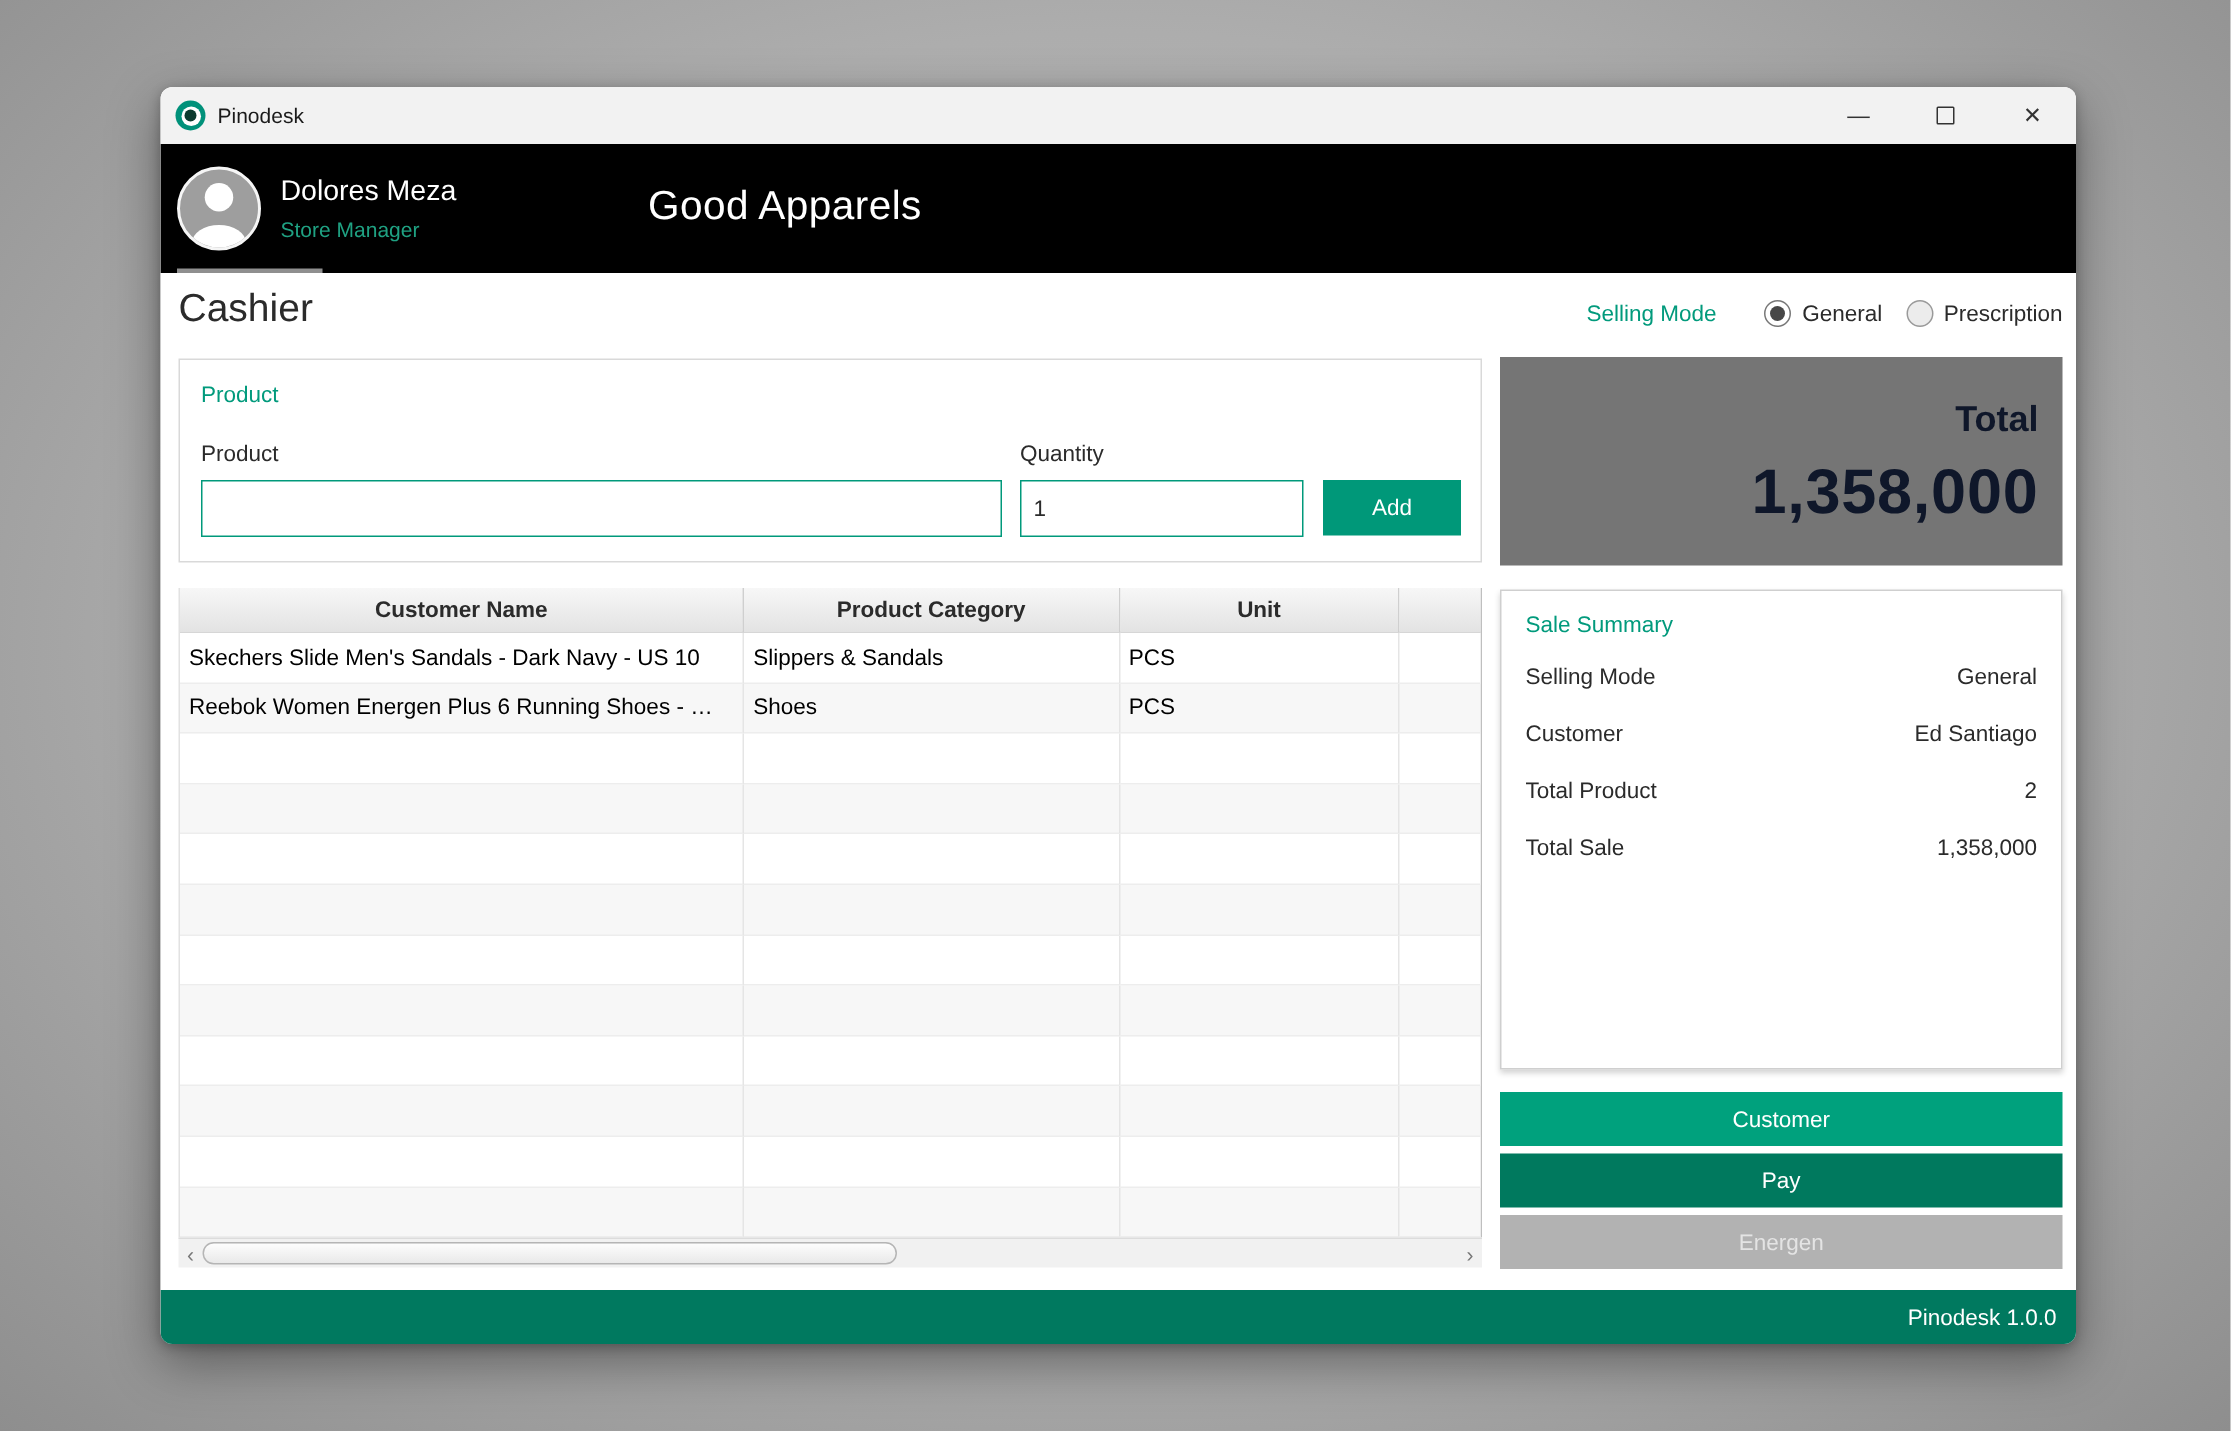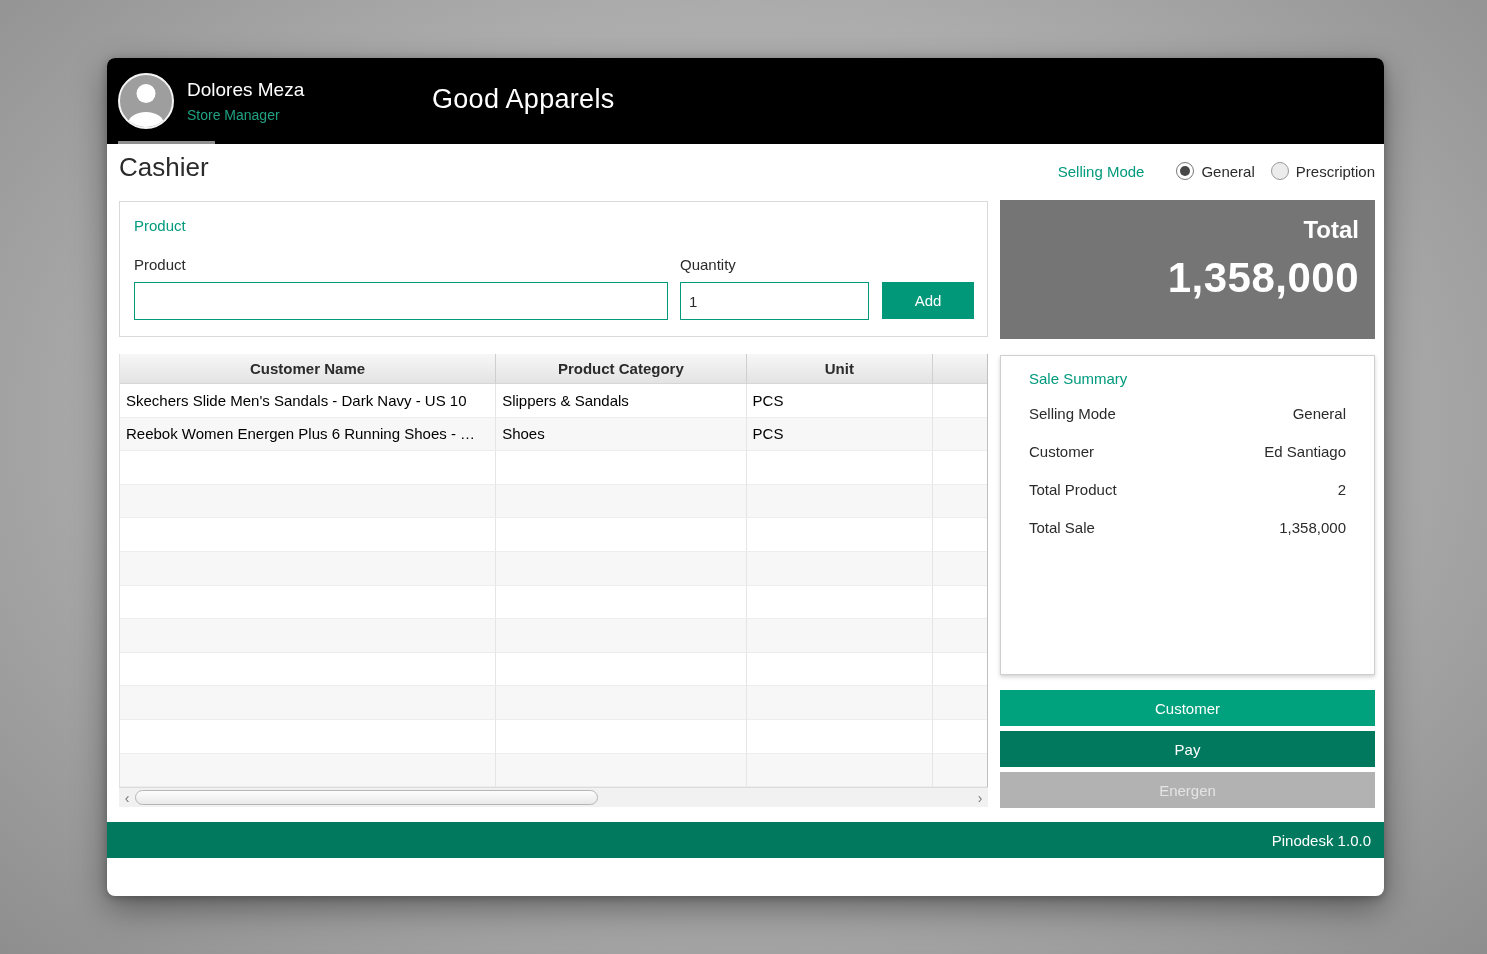--- a/index.html
+++ b/index.html
@@ -80,41 +80,60 @@
   .col0 { width:377px; } .col1 { width:251px; } .col2 { width:187px; } .col3 { width:54px; }
   
   .hscroll { position:absolute; left:12px; top:643px; width:869px; height:20px; background:#f1f1f1;
     border-top:1px solid #dcdcdc; display:flex; align-items:center; }
   .scroll-arrow { width:16px; text-align:center; color:#777; font-size:14px; line-height:20px; }
   .scroll-track { position:relative; flex:1; height:20px; }
   .scroll-thumb { position:absolute; left:0; top:2px; width:463px; height:15px;
     background:linear-gradient(#fdfdfd,#e9e9e9); border:1px solid #b5b5b5; border-radius:8px; }
   
   .total-box { position:absolute; left:893px; top:56px; width:375px; height:139px; background:#757575;
-    color:#ffffff; text-align:right; padding:16px 16px 0 0; }
+    color:#0f172a; text-align:right; padding:28px 16px 0 0; }
   .total-label { font-size:24px; font-weight:bold; }
   .total-value { font-size:42px; font-weight:bold; margin-top:10px; letter-spacing:.5px; }
   .summary { position:absolute; left:893px; top:211px; width:375px; height:320px; background:#fff;
-    border:1px solid #cfcfcf; box-shadow:0 2px 4px rgba(0,0,0,.18); padding:14px 28px; }
+    border:1px solid #cfcfcf; box-shadow:0 2px 4px rgba(0,0,0,.18); padding:14px 16px; }
   .summary-title { color:#019a7c; font-size:15px; margin-bottom:18px; }
   .summary-row { display:flex; justify-content:space-between; font-size:15px; color:#2b2b2b; margin-bottom:21px; }
   .action-btn { position:absolute; left:893px; width:375px; height:36px; border:none; color:#fff;
     font-size:15px; font-family:"Liberation Sans",sans-serif; cursor:pointer; }
   .btn-customer { top:546px; background:#00a17d; }
   .btn-pay { top:587px; background:#00795e; }
   .btn-cancel { top:628px; background:#b2b2b2; color:#e4e4e4; }
   
   .footer { height:36px; background:#00795f; display:flex; align-items:center; justify-content:flex-end;
     padding-right:13px; color:#fff; font-size:15px; }
 </style>
 </head>
 <body>
 
 <div class="window">
 
+  <div class="titlebar">
+    <div class="app-logo">
+      <div class="ring">
+          <div class="dot"></div>
+        </div>
+    </div>
+    <span class="title">Pinodesk</span>
+    <div class="win-controls">
+      <div class="win-btn">
+        <span>—</span>
+      </div>
+      <div class="win-btn">
+        <span class="max-box"></span>
+      </div>
+      <div class="win-btn">
+        <span>✕</span>
+      </div>
+    </div>
+  </div>
 
   <div class="appheader">
     <div class="userblock">
       <div class="avatar">
         <div class="head"></div>
           <div class="body"></div>
       </div>
       <div class="usertext">
         <div class="username">Dolores Meza</div>
         <div class="userrole">Store Manager</div>

